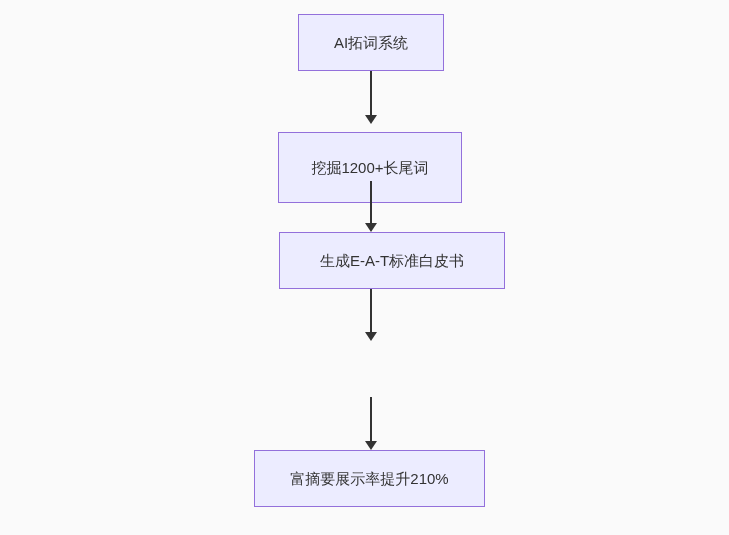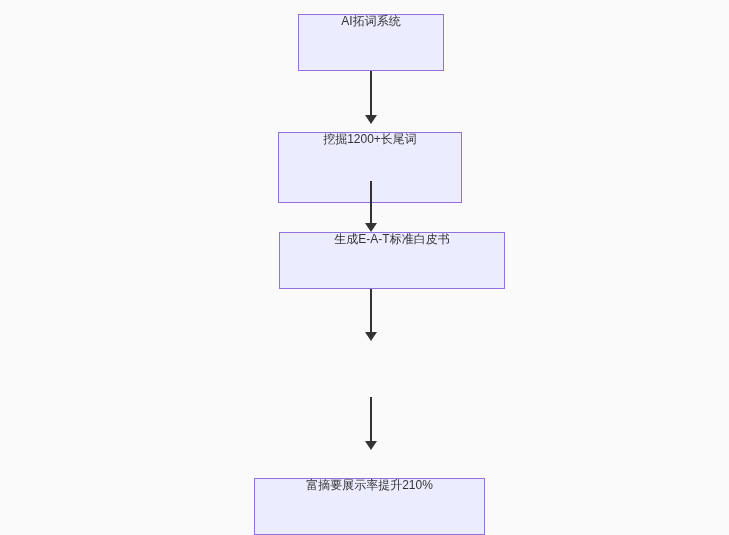--- a/index.html
+++ b/index.html
@@ -17,33 +17,34 @@
     position: relative;
     width: 729px;
     height: 535px;
   }
   .flow-node {
     position: absolute;
     box-sizing: border-box;
     background: #ECECFF;
     border: 1px solid #9370DB;
     color: #333333;
-    font-size: 12px;
+    font-size: 15px;
     line-height: 1;
     display: flex;
+    align-items: center;
     justify-content: center;
     text-align: center;
     white-space: nowrap;
   }
   
   .n1 { left: 298px; top: 14px;  width: 146px; height: 57px; }
   .n2 { left: 278px; top: 124px; width: 184px; height: 71px; margin-top: 8px; }
   .n3 { left: 261px; top: 232px; width: 226px; height: 57px; margin-left: 18px; }
   .n4 { left: 263px; top: 341px; width: 222px; height: 56px; }
-  .n5 { left: 254px; top: 450px; width: 231px; height: 57px; margin-top: 28px; }
+  .n5 { left: 254px; top: 450px; width: 231px; height: 57px; }
 
   .flow-arrow {
     position: absolute;
     width: 14px;
     margin-left: -7px;
     left: 371px;
   }
   .flow-arrow .shaft {
     position: absolute;
     left: 50%;

